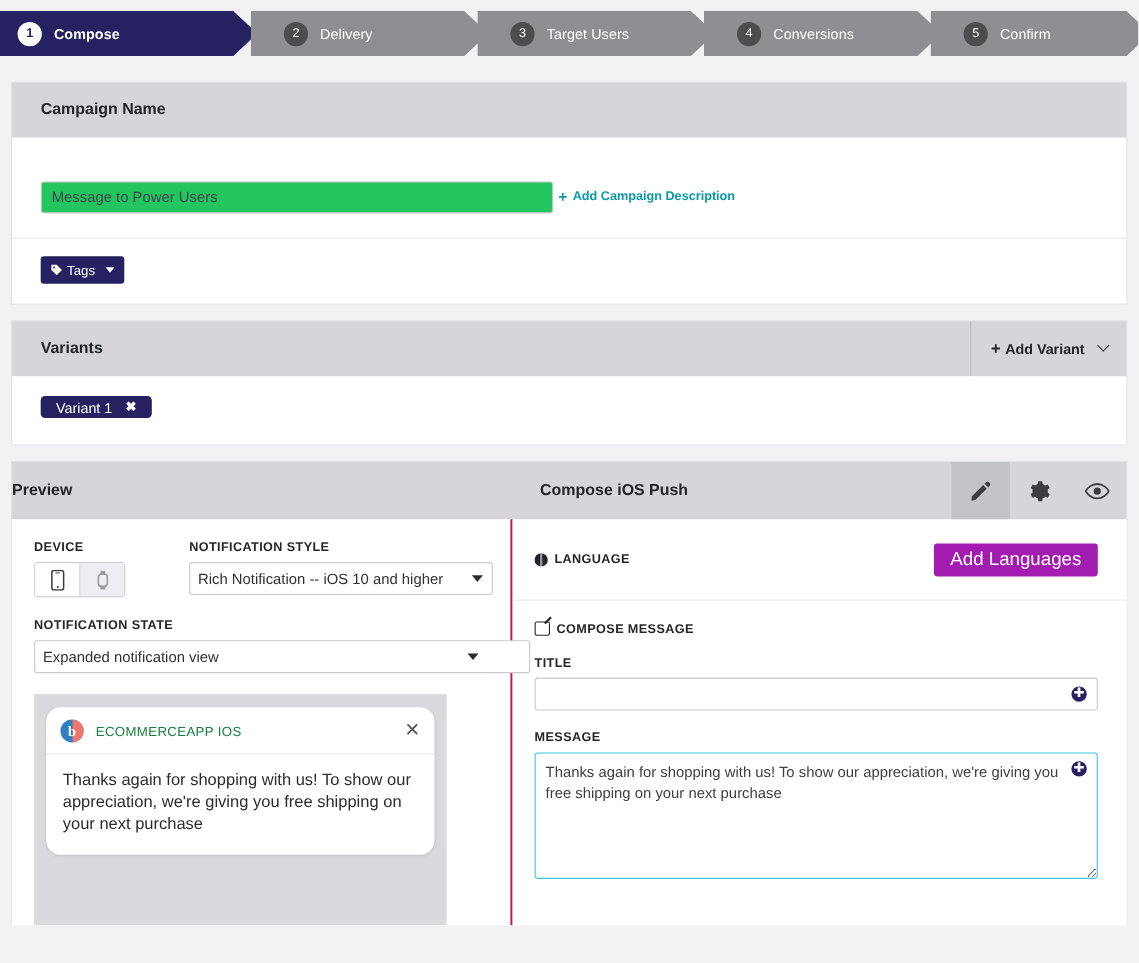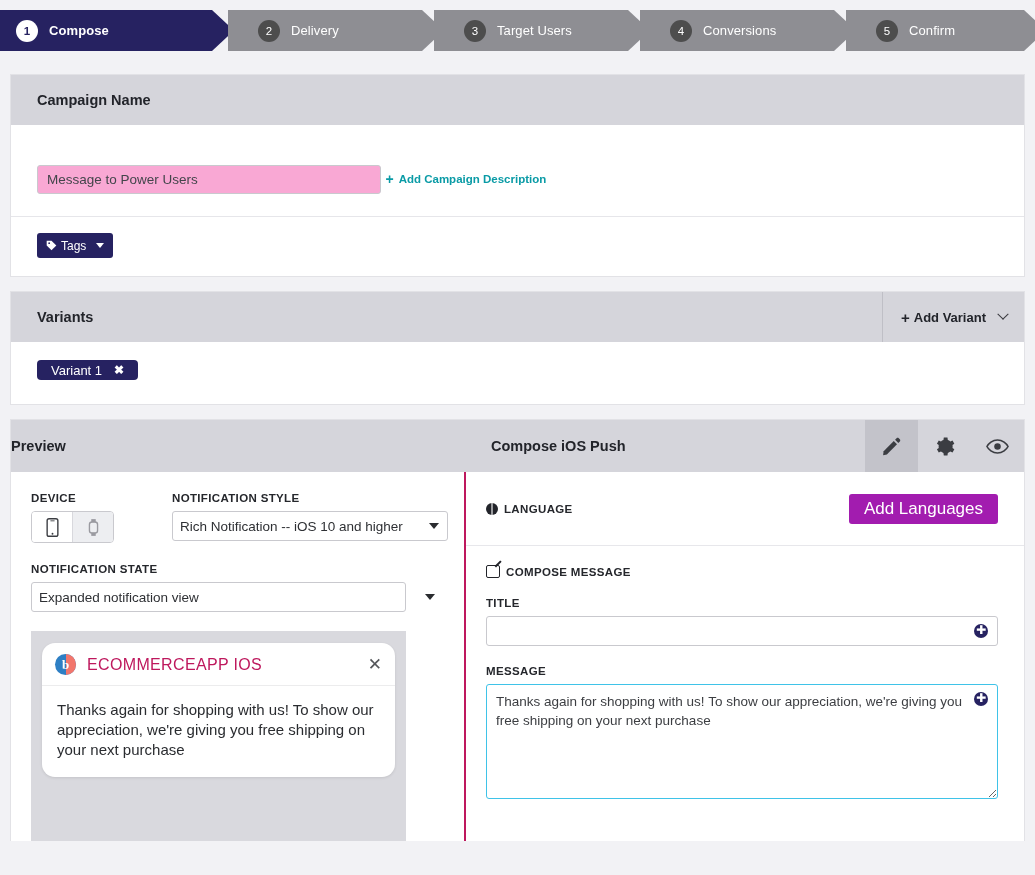--- a/index.html
+++ b/index.html
@@ -85,28 +85,28 @@
     color: #22242a;
     justify-content: space-between;
   }
   .card-head-title { font-weight: bold; }
 
   .card-body { padding: 22px 26px; }
 
   .txt-input {
     box-sizing: border-box;
     height: 29px;
-    width: 344px;
+    width: 466px;
     border: 1px solid #c9c9ce;
     border-radius: 3px;
     padding: 0 9px;
     font-size: 13.5px;
     color: #43454b;
     font-family: "Liberation Sans", sans-serif;
-    background: #f9a8d4;
+    background: #22c55e;
     outline: none;
     margin-top: 18px;
   }
   .add-desc {
     margin-top: 14px;
     font-size: 11.5px;
     font-weight: bold;
     color: #0a9ba6;
     display: inline-flex;
     align-items: center;
@@ -293,23 +293,23 @@
     background: #f2766c;
   }
   .app-icon .bee {
     position: absolute; left: 0; right: 0; top: 0; bottom: 0;
     color: #fff; font-size: 13px; font-weight: bold;
     display: flex; align-items: center; justify-content: center;
     font-family: "Liberation Serif", serif;
   }
   .notif-app {
     margin-left: 11px;
-    font-size: 16px;
+    font-size: 12px;
     letter-spacing: .35px;
-    color: #be185d;
+    color: #15803d;
     flex: 1;
   }
   .notif-x {
     font-size: 17px; color: #55575b; cursor: pointer; line-height: 1;
     font-family: "DejaVu Sans", sans-serif;
   }
   .notif-body {
     padding: 14px 15px 17px 15px;
     font-size: 15px;
     line-height: 20px;
@@ -563,21 +563,21 @@
                 <option>Rich Notification -- iOS 10 and higher</option>
               </select>
               <span class="sel-caret"></span>
             </div>
           </div>
         </div>
 
         <div style="margin-top:20px;">
           <div class="fld-label">NOTIFICATION STATE</div>
           <div class="sel-wrap" style="display:block;">
-            <select class="sel" style="width:375px;">
+            <select class="sel" style="width:451px;">
               <option>Expanded notification view</option>
             </select>
             <span class="sel-caret"></span>
           </div>
         </div>
 
         <div class="phone-screen">
           <div class="notif">
             <div class="notif-top">
               <span class="app-icon">

